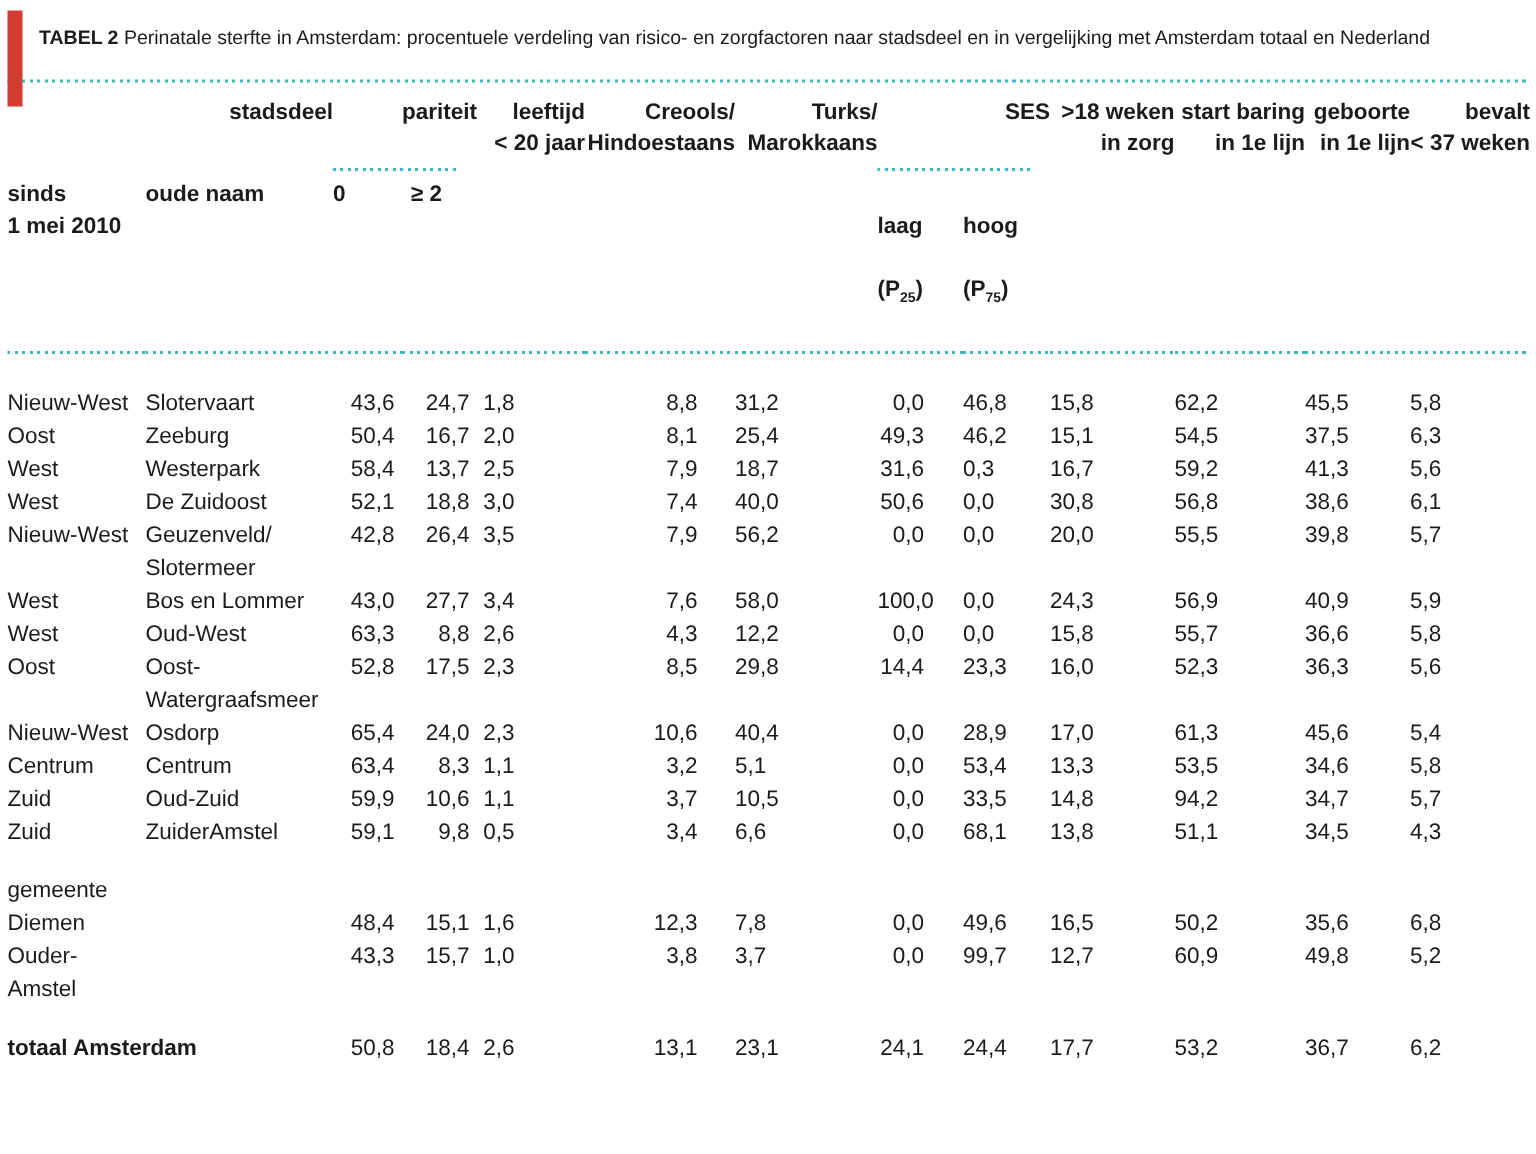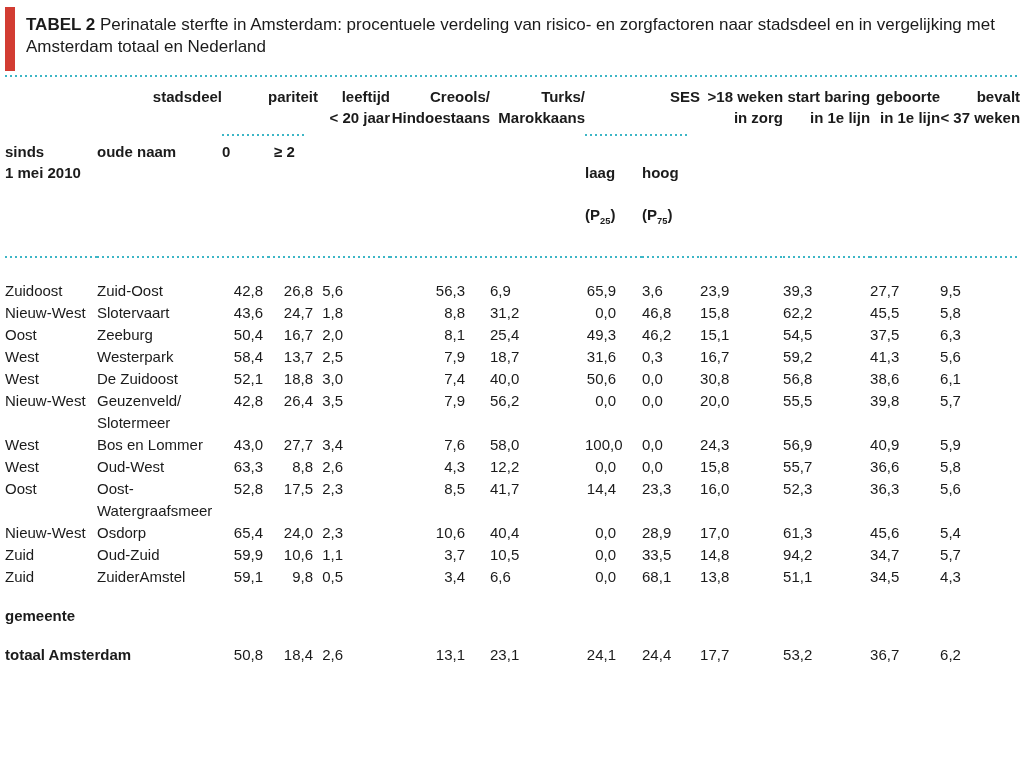--- a/index.html
+++ b/index.html
@@ -3,21 +3,21 @@
 <meta charset="utf-8">
 <style>
   :root { --red:#d23c32; --teal:#3db6c6; --ink:#1b1b1b; }
   * { box-sizing:border-box; }
   html,body { margin:0; padding:0; }
   body {
     width:1024px; height:769px; background:#ffffff; overflow:hidden; position:relative;
     font-family:"Liberation Sans", sans-serif; color:var(--ink);
   }
   .red-bar { position:absolute; left:5px; top:7px; width:10px; height:64px; background:var(--red); }
-  .title { margin:14px 0 0 26px; width:992px; font-size:17px; line-height:22px; font-weight:400; }
+  .title { margin:14px 0 0 26px; width:992px; font-size:13px; line-height:22px; font-weight:400; }
   .title-tag { font-weight:700; }
   .dotted {
     height:2px; margin-left:5px; width:1015px;
     background-image:repeating-linear-gradient(90deg, var(--teal) 0 2px, transparent 2px 5px);
   }
   .rule-top { margin-top:17px; }
 
   table { margin-left:5px; width:1015px; border-collapse:collapse; table-layout:fixed; font-size:15px; }
   th { text-align:left; font-weight:700; vertical-align:top; padding:0; white-space:pre-line; line-height:21px; }
   tr.groups th { height:64px; padding-top:9px; position:relative;text-align:right; }
@@ -44,21 +44,21 @@
   .c5  { padding-right:47px; }
   .c6  { padding-right:25px; }
   .c7  { padding-right:77px; }
   .c8  { padding-right:26px; }
   .c9  { padding-right:54px; }
   .c10 { padding-right:80px; }
   .c11 { padding-right:85px; }
   .c12 { padding-right:67px; }
   .c13 { padding-right:77px; }
   .r-spacer td { height:17px; line-height:17px; }
-  .section-label { font-weight:700; }
+  .section-label { font-weight:400; }
   .total-label { font-weight:700; }
 </style>
 </head>
 <body>
 
 <div class="red-bar"></div>
 
 <div class="title">
   <span class="title-tag">TABEL 2</span>
   <span>Perinatale sterfte in Amsterdam: procentuele verdeling van risico- en zorgfactoren naar stadsdeel en in vergelijking met Amsterdam totaal en Nederland</span>
@@ -120,35 +120,20 @@
         <div><span>(P</span><sub>75</sub><span>)</span></div>
       </th>
       <th></th>
       <th></th>
       <th></th>
       <th></th>
     </tr>
   </thead>
   <tbody>
       <tr class="r-data">
-        <td class="name">Zuidoost</td>
-        <td class="name">Zuid-Oost</td>
-        <td class="num c3">42,8</td>
-        <td class="num c4">26,8</td>
-        <td class="num c5">5,6</td>
-        <td class="num c6">56,3</td>
-        <td class="num c7">6,9</td>
-        <td class="num c8">65,9</td>
-        <td class="num c9">3,6</td>
-        <td class="num c10">23,9</td>
-        <td class="num c11">39,3</td>
-        <td class="num c12">27,7</td>
-        <td class="num c13">9,5</td>
-      </tr>
-      <tr class="r-data">
         <td class="name">Nieuw-West</td>
         <td class="name">Slotervaart</td>
         <td class="num c3">43,6</td>
         <td class="num c4">24,7</td>
         <td class="num c5">1,8</td>
         <td class="num c6">8,8</td>
         <td class="num c7">31,2</td>
         <td class="num c8">0,0</td>
         <td class="num c9">46,8</td>
         <td class="num c10">15,8</td>
@@ -248,21 +233,21 @@
         <td class="num c13">5,8</td>
       </tr>
       <tr class="r-data">
         <td class="name">Oost</td>
         <td class="name">Oost-
 Watergraafsmeer</td>
         <td class="num c3">52,8</td>
         <td class="num c4">17,5</td>
         <td class="num c5">2,3</td>
         <td class="num c6">8,5</td>
-        <td class="num c7">41,7</td>
+        <td class="num c7">29,8</td>
         <td class="num c8">14,4</td>
         <td class="num c9">23,3</td>
         <td class="num c10">16,0</td>
         <td class="num c11">52,3</td>
         <td class="num c12">36,3</td>
         <td class="num c13">5,6</td>
       </tr>
       <tr class="r-data">
         <td class="name">Nieuw-West</td>
         <td class="name">Osdorp</td>
@@ -272,20 +257,35 @@
         <td class="num c6">10,6</td>
         <td class="num c7">40,4</td>
         <td class="num c8">0,0</td>
         <td class="num c9">28,9</td>
         <td class="num c10">17,0</td>
         <td class="num c11">61,3</td>
         <td class="num c12">45,6</td>
         <td class="num c13">5,4</td>
       </tr>
       <tr class="r-data">
+        <td class="name">Centrum</td>
+        <td class="name">Centrum</td>
+        <td class="num c3">63,4</td>
+        <td class="num c4">8,3</td>
+        <td class="num c5">1,1</td>
+        <td class="num c6">3,2</td>
+        <td class="num c7">5,1</td>
+        <td class="num c8">0,0</td>
+        <td class="num c9">53,4</td>
+        <td class="num c10">13,3</td>
+        <td class="num c11">53,5</td>
+        <td class="num c12">34,6</td>
+        <td class="num c13">5,8</td>
+      </tr>
+      <tr class="r-data">
         <td class="name">Zuid</td>
         <td class="name">Oud-Zuid</td>
         <td class="num c3">59,9</td>
         <td class="num c4">10,6</td>
         <td class="num c5">1,1</td>
         <td class="num c6">3,7</td>
         <td class="num c7">10,5</td>
         <td class="num c8">0,0</td>
         <td class="num c9">33,5</td>
         <td class="num c10">14,8</td>
@@ -306,20 +306,50 @@
         <td class="num c10">13,8</td>
         <td class="num c11">51,1</td>
         <td class="num c12">34,5</td>
         <td class="num c13">4,3</td>
       </tr>
       <tr class="r-spacer">
         <td colspan="13"></td>
       </tr>
       <tr class="r-section">
         <td class="section-label" colspan="13">gemeente</td>
+      </tr>
+      <tr class="r-data">
+        <td class="name">Diemen</td>
+        <td class="name"></td>
+        <td class="num c3">48,4</td>
+        <td class="num c4">15,1</td>
+        <td class="num c5">1,6</td>
+        <td class="num c6">12,3</td>
+        <td class="num c7">7,8</td>
+        <td class="num c8">0,0</td>
+        <td class="num c9">49,6</td>
+        <td class="num c10">16,5</td>
+        <td class="num c11">50,2</td>
+        <td class="num c12">35,6</td>
+        <td class="num c13">6,8</td>
+      </tr>
+      <tr class="r-data">
+        <td class="name">Ouder-Amstel</td>
+        <td class="name"></td>
+        <td class="num c3">43,3</td>
+        <td class="num c4">15,7</td>
+        <td class="num c5">1,0</td>
+        <td class="num c6">3,8</td>
+        <td class="num c7">3,7</td>
+        <td class="num c8">0,0</td>
+        <td class="num c9">99,7</td>
+        <td class="num c10">12,7</td>
+        <td class="num c11">60,9</td>
+        <td class="num c12">49,8</td>
+        <td class="num c13">5,2</td>
       </tr>
       <tr class="r-spacer">
         <td colspan="13"></td>
       </tr>
       <tr class="r-total">
         <td class="name total-label" colspan="2">totaal Amsterdam</td>
         <td class="num c3">50,8</td>
         <td class="num c4">18,4</td>
         <td class="num c5">2,6</td>
         <td class="num c6">13,1</td>

